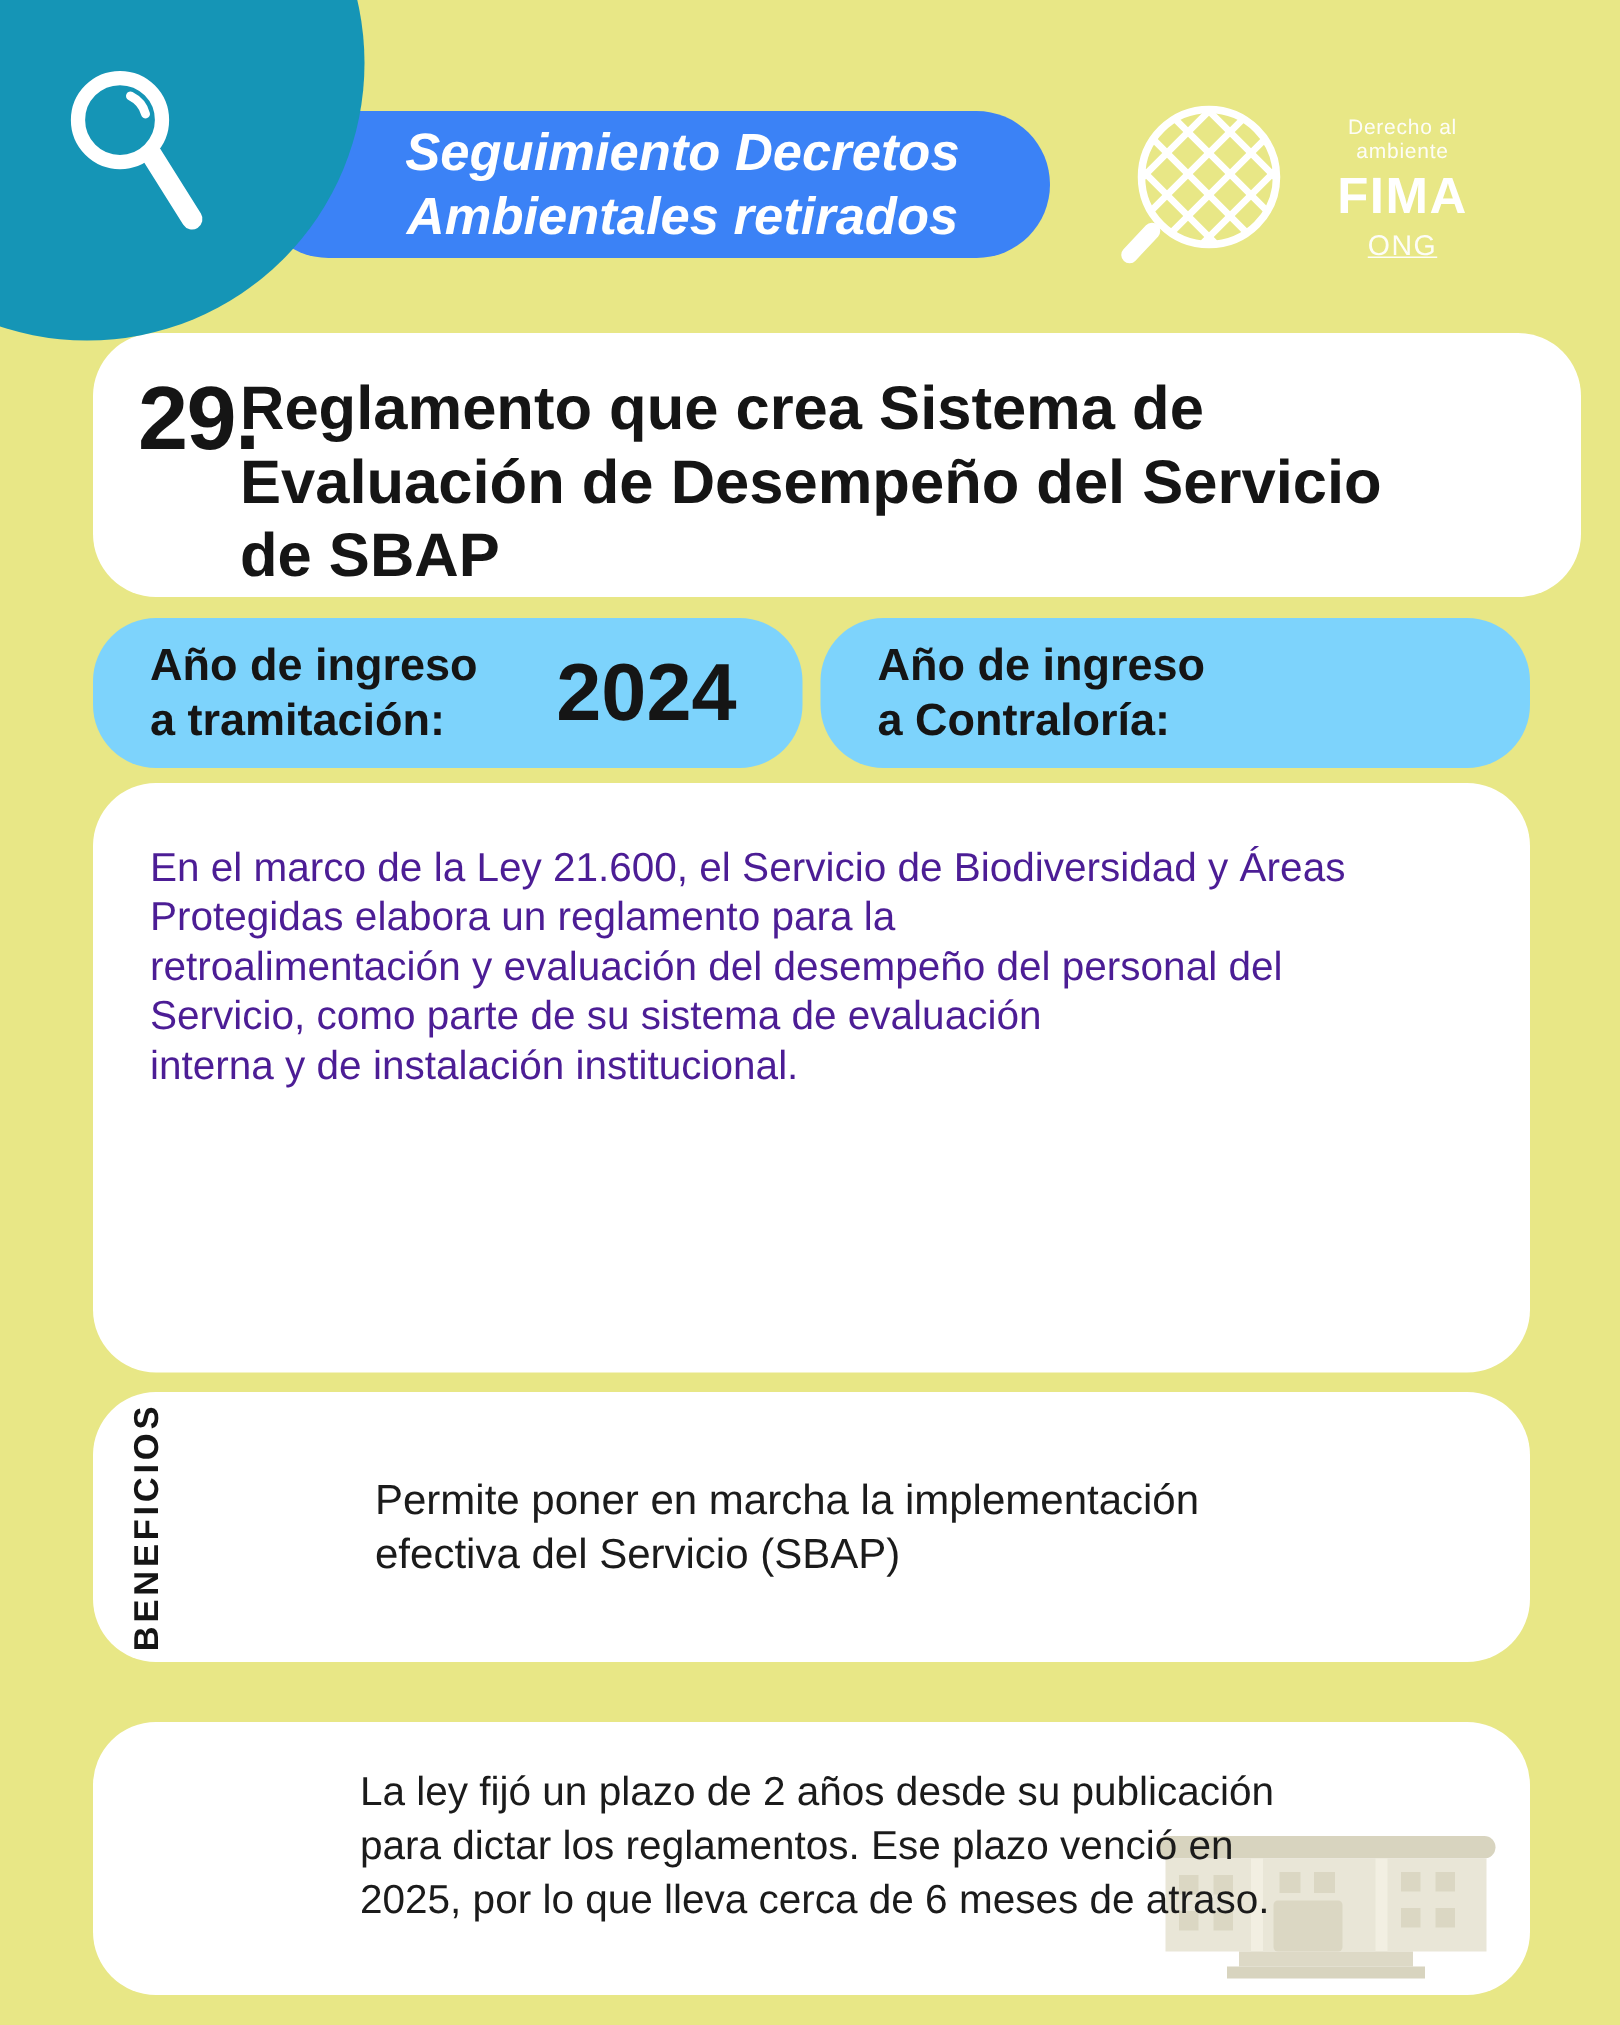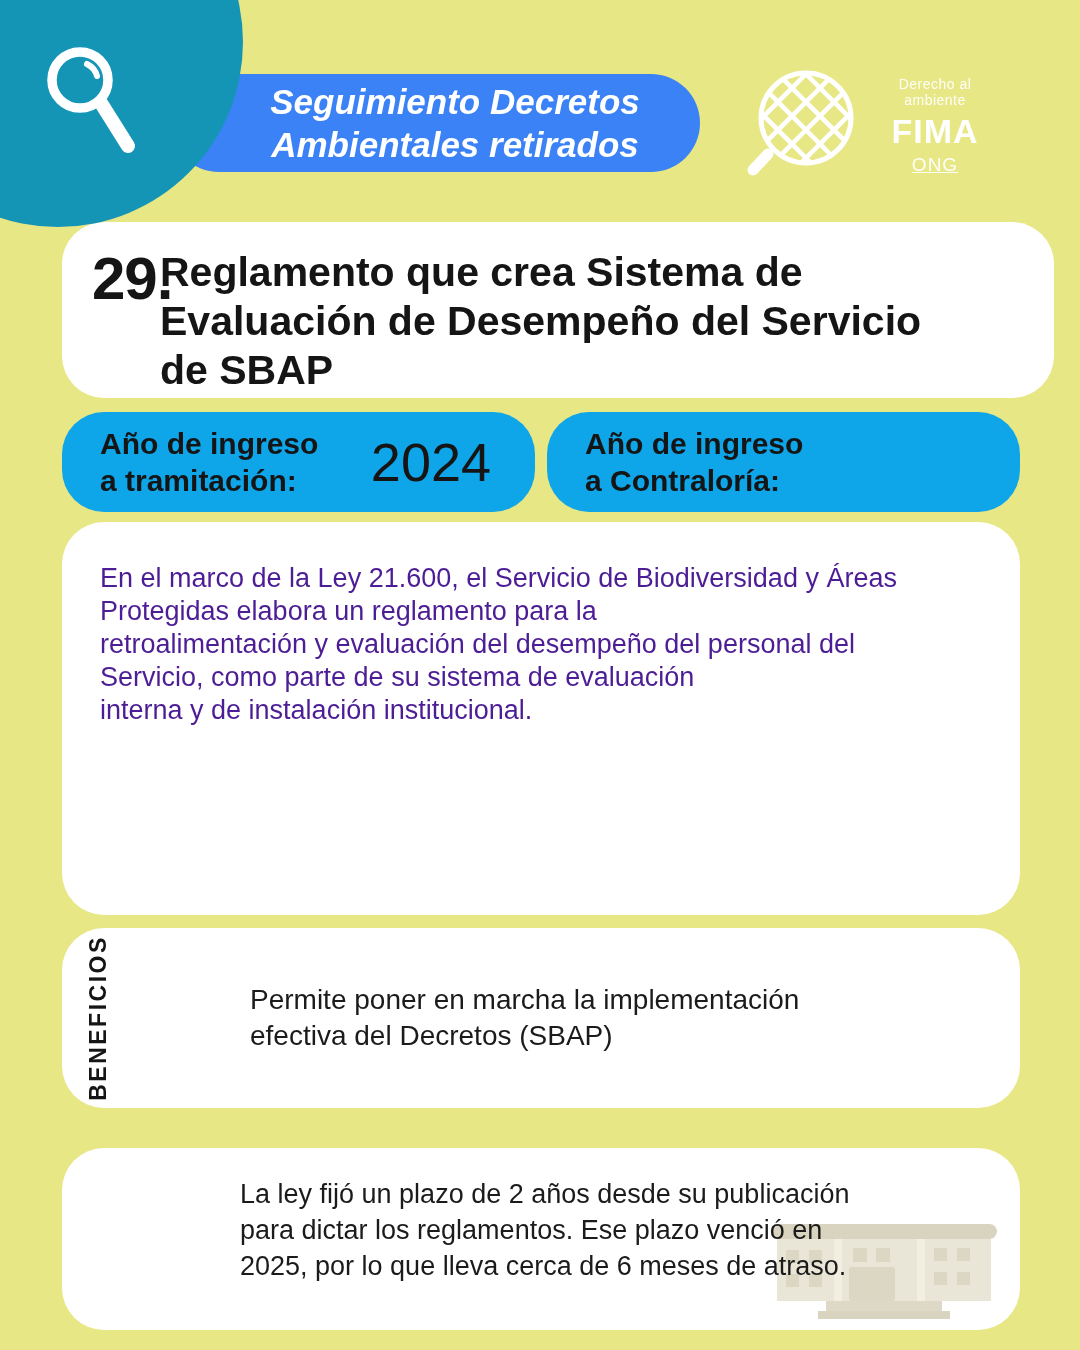--- a/index.html
+++ b/index.html
@@ -48,30 +48,30 @@
   .card-title { left: 62px; top: 222px; width: 992px; height: 176px; padding-left: 28px; }
   .title-number {
     position: absolute; left: 30px; top: 22px;
     font-size: 60px; font-weight: 900; letter-spacing: -1px;
   }
   .title-text {
     position: absolute; left: 98px; top: 26px;
     font-size: 41px; font-weight: 800; line-height: 49px; white-space: pre;
   }
 
-  .pill { position: absolute; top: 412px; height: 100px; background: #0ea5e9; border-radius: 42px; }
+  .pill { position: absolute; top: 412px; height: 100px; background: #7dd3fc; border-radius: 42px; }
   .pill-left  { left: 62px;  width: 473px; }
   .pill-right { left: 547px; width: 473px; }
   .pill-label {
     position: absolute; left: 38px; top: 50%; transform: translateY(-50%);
     font-size: 30px; font-weight: 800; line-height: 37px; white-space: pre;
   }
   .pill-year {
     position: absolute; top: 50%; transform: translateY(-50%);
-    font-size: 54px; font-weight: 400; letter-spacing: 0px; margin-left: 44px;
+    font-size: 54px; font-weight: 700; letter-spacing: 0px; margin-left: 44px;
   }
   .pill-left .pill-year  { right: 44px; }
   .pill-right .pill-year { right: 32px; }
 
   .card-description { left: 62px; top: 522px; width: 958px; height: 393px; }
   .description-text {
     position: absolute; left: 38px; top: 40px;
     font-size: 27px; line-height: 33px; white-space: pre; color: #4c1d95;
   }
 
@@ -162,21 +162,21 @@
     <div class="description-text">En el marco de la Ley 21.600, el Servicio de Biodiversidad y Áreas
 Protegidas elabora un reglamento para la
 retroalimentación y evaluación del desempeño del personal del
 Servicio, como parte de su sistema de evaluación
 interna y de instalación institucional.</div>
   </div>
 
   <div class="card card-benefits">
     <div class="benefits-side-label">BENEFICIOS</div>
     <div class="benefits-text">Permite poner en marcha la implementación
-efectiva del Decretos (SBAP)</div>
+efectiva del Servicio (SBAP)</div>
   </div>
 
   <div class="card card-delay">
     <svg class="building-svg" width="234" height="98" viewBox="0 0 234 98">
       <rect x="3" y="2" width="226" height="15" rx="7.5" fill="#d8d4bf"></rect>
       <rect x="9" y="17" width="214" height="62" fill="#e9e6d7"></rect>
       <rect x="66" y="17" width="8" height="62" fill="#f2efe2"></rect>
       <rect x="149" y="17" width="8" height="62" fill="#f2efe2"></rect>
       <rect x="18" y="28" width="13" height="13" fill="#dbd7c3"></rect>
       <rect x="41" y="28" width="13" height="13" fill="#dbd7c3"></rect>

